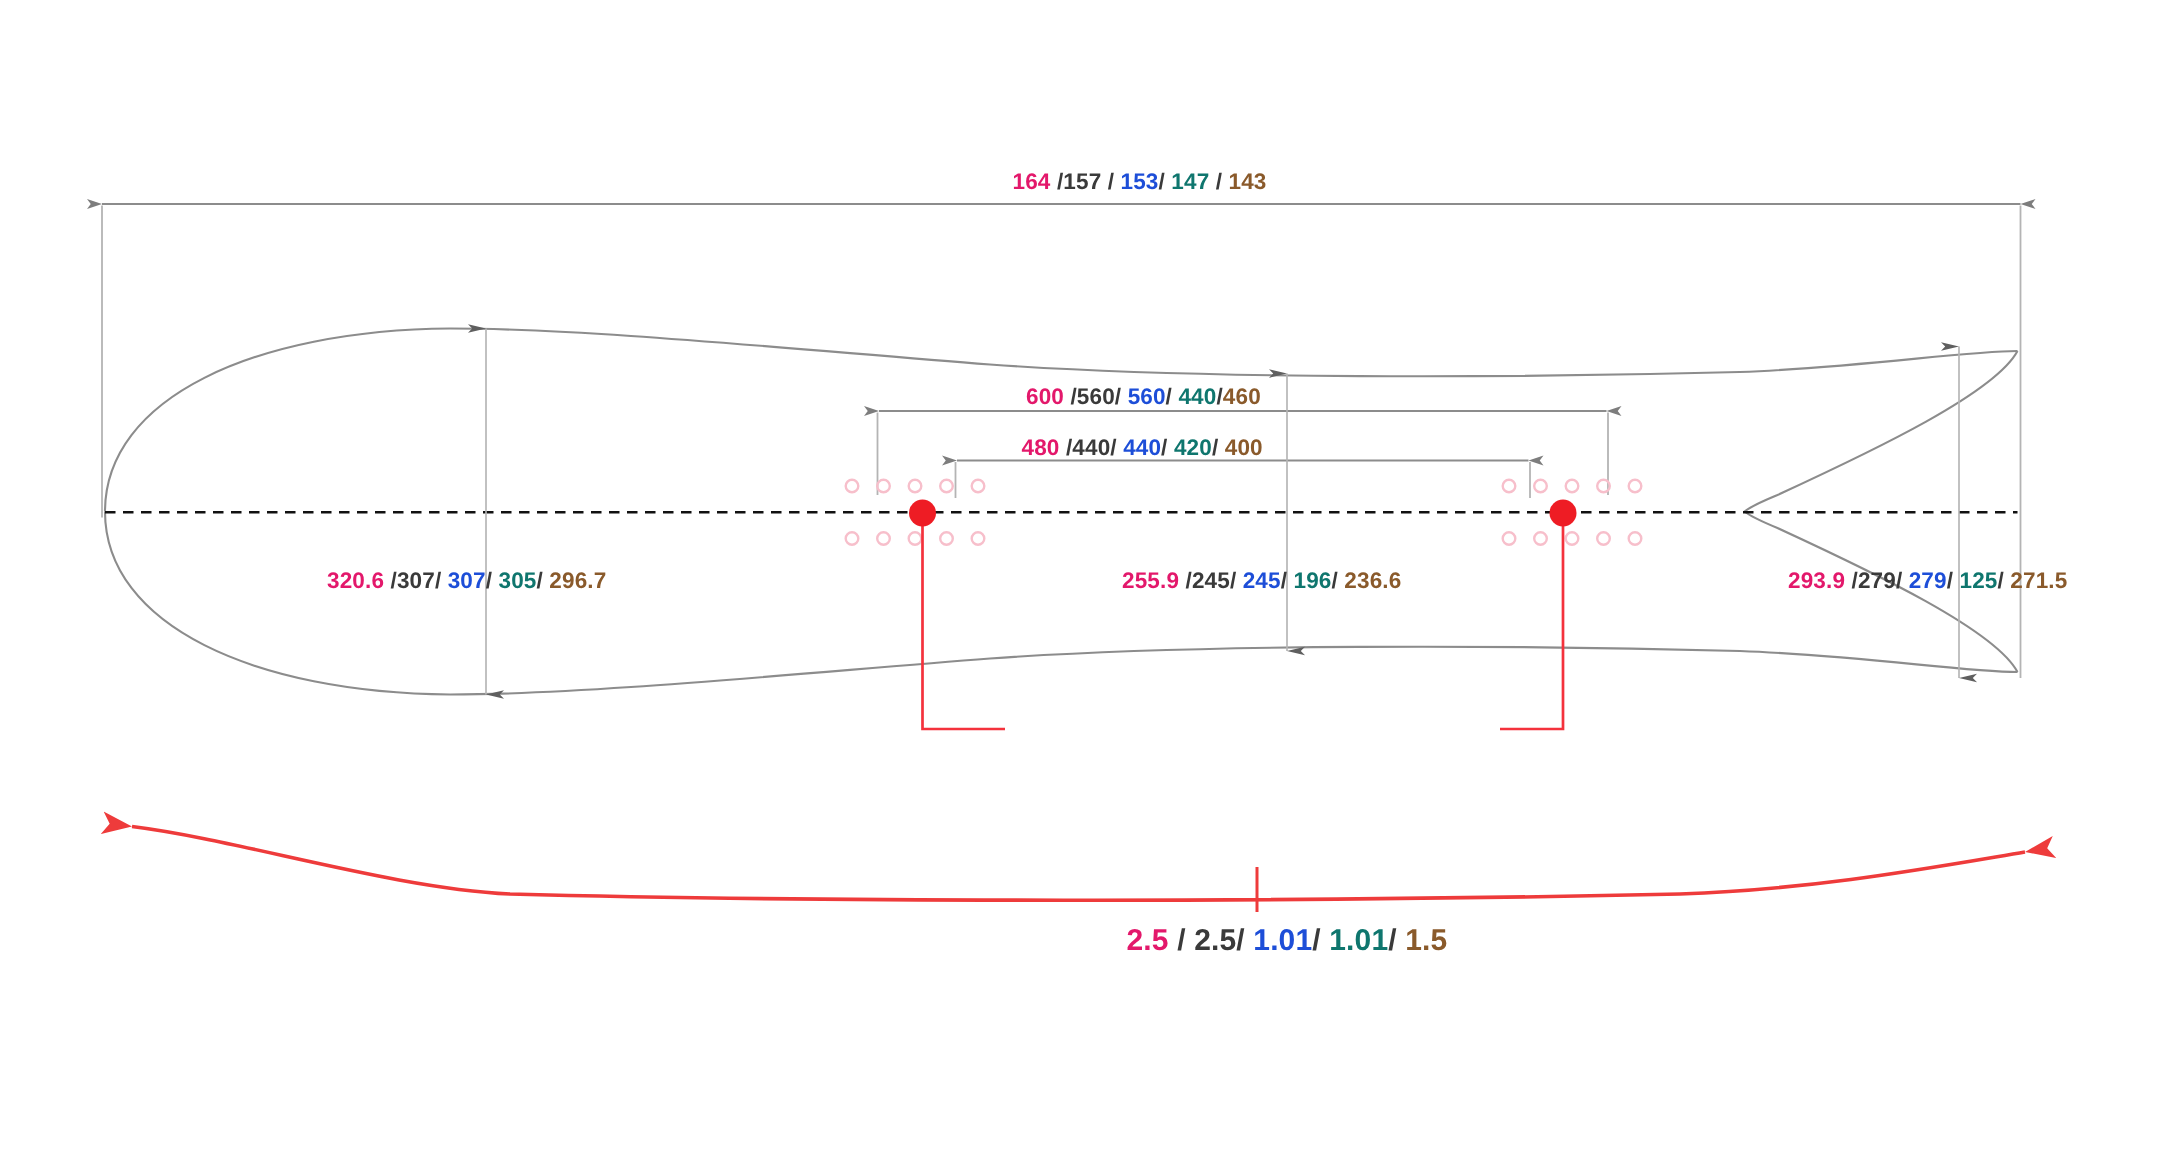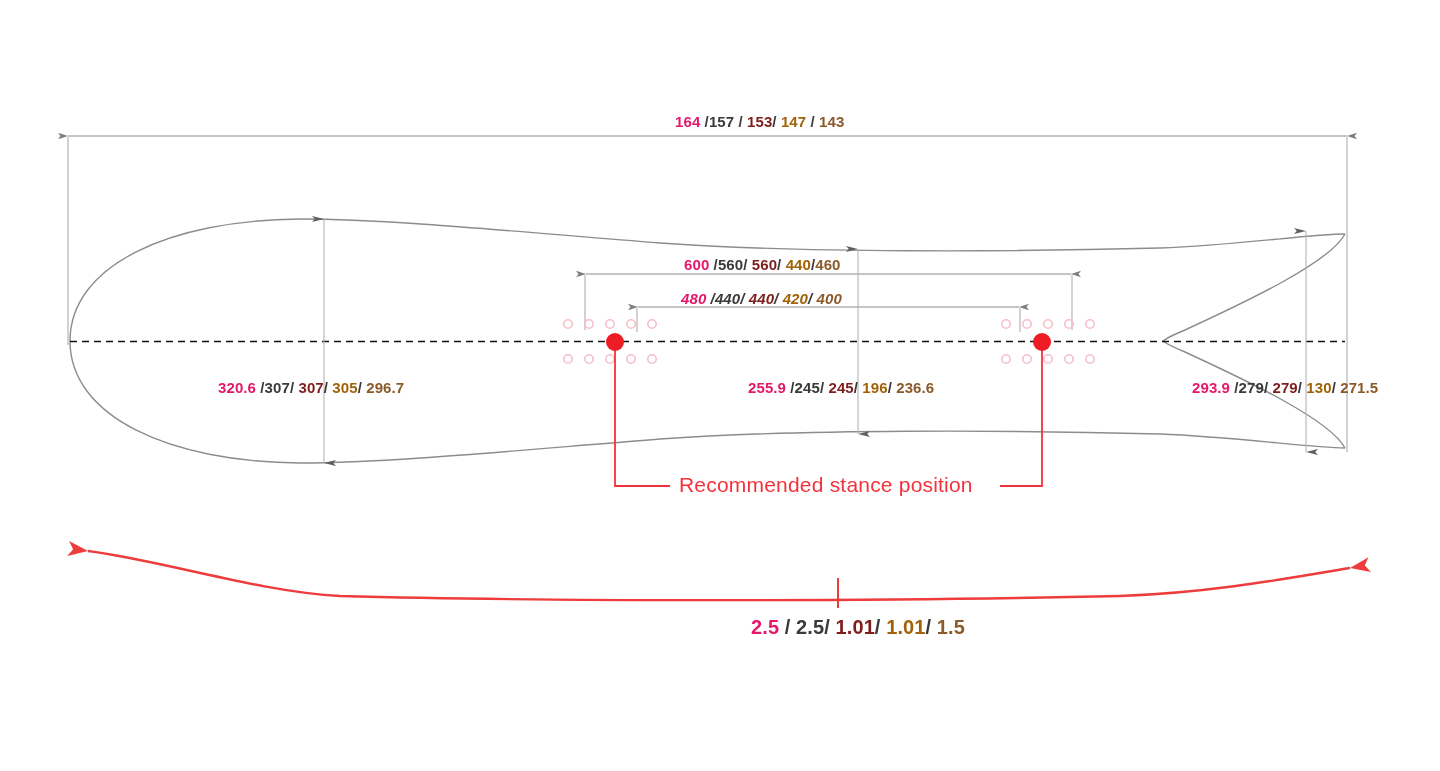--- a/index.html
+++ b/index.html
@@ -28,28 +28,28 @@
     position: absolute;
     white-space: nowrap;
     font-family: "Liberation Sans", sans-serif;
     font-size: 15px;
     font-weight: bold;
     letter-spacing: 0.1px;
     line-height: 1;
   }
   .dim-label .v0 { color: #e3186b; }
   .dim-label .v1 { color: #3a3a3a; margin-top: 28px; }
-  .dim-label .v2 { color: #7f1d1d; }
-  .dim-label .v3 { color: #a16207; }
+  .dim-label .v2 { color: #1d4ed8; }
+  .dim-label .v3 { color: #0f766e; }
   .dim-label .v4 { color: #8a5a2b; }
   .dim-label .sep { color: #3a3a3a; font-weight: bold; }
 
   #label-length   { left: 675px; top: 114px; }
   #label-stance-outer { left: 684px; top: 257px; }
-  #label-stance-inner { left: 681px; top: 291px; font-style: italic; }
+  #label-stance-inner { left: 681px; top: 291px; }
   #label-nose     { left: 218px; top: 380px; }
   #label-waist    { left: 748px; top: 380px; }
   #label-tail     { left: 1192px; top: 380px; }
   #label-camber   { left: 751px; top: 617px; font-size: 20px; }
 
   #stance-caption {
     position: absolute;
     left: 679px;
     top: 473px;
     color: #f4323c;
@@ -195,22 +195,21 @@
 
   <div class="dim-label" id="label-nose">
     <span class="v0">320.6</span><span class="sep"> /</span><span class="v1">307</span><span class="sep">/ </span><span class="v2">307</span><span class="sep">/ </span><span class="v3">305</span><span class="sep">/ </span><span class="v4">296.7</span>
   </div>
 
   <div class="dim-label" id="label-waist">
     <span class="v0">255.9</span><span class="sep"> /</span><span class="v1">245</span><span class="sep">/ </span><span class="v2">245</span><span class="sep">/ </span><span class="v3">196</span><span class="sep">/ </span><span class="v4">236.6</span>
   </div>
 
   <div class="dim-label" id="label-tail">
-    <span class="v0">293.9</span><span class="sep"> /</span><span class="v1">279</span><span class="sep">/ </span><span class="v2">279</span><span class="sep">/ </span><span class="v3">130</span><span class="sep">/ </span><span class="v4">271.5</span>
+    <span class="v0">293.9</span><span class="sep"> /</span><span class="v1">279</span><span class="sep">/ </span><span class="v2">279</span><span class="sep">/ </span><span class="v3">125</span><span class="sep">/ </span><span class="v4">271.5</span>
   </div>
 
   <div class="dim-label" id="label-camber">
     <span class="v0">2.5</span><span class="sep"> / </span><span class="v1">2.5</span><span class="sep">/ </span><span class="v2">1.01</span><span class="sep">/ </span><span class="v3">1.01</span><span class="sep">/ </span><span class="v4">1.5</span>
   </div>
 
-  <div id="stance-caption">Recommended stance position</div>
 
 </div>
 
 </body></html>

